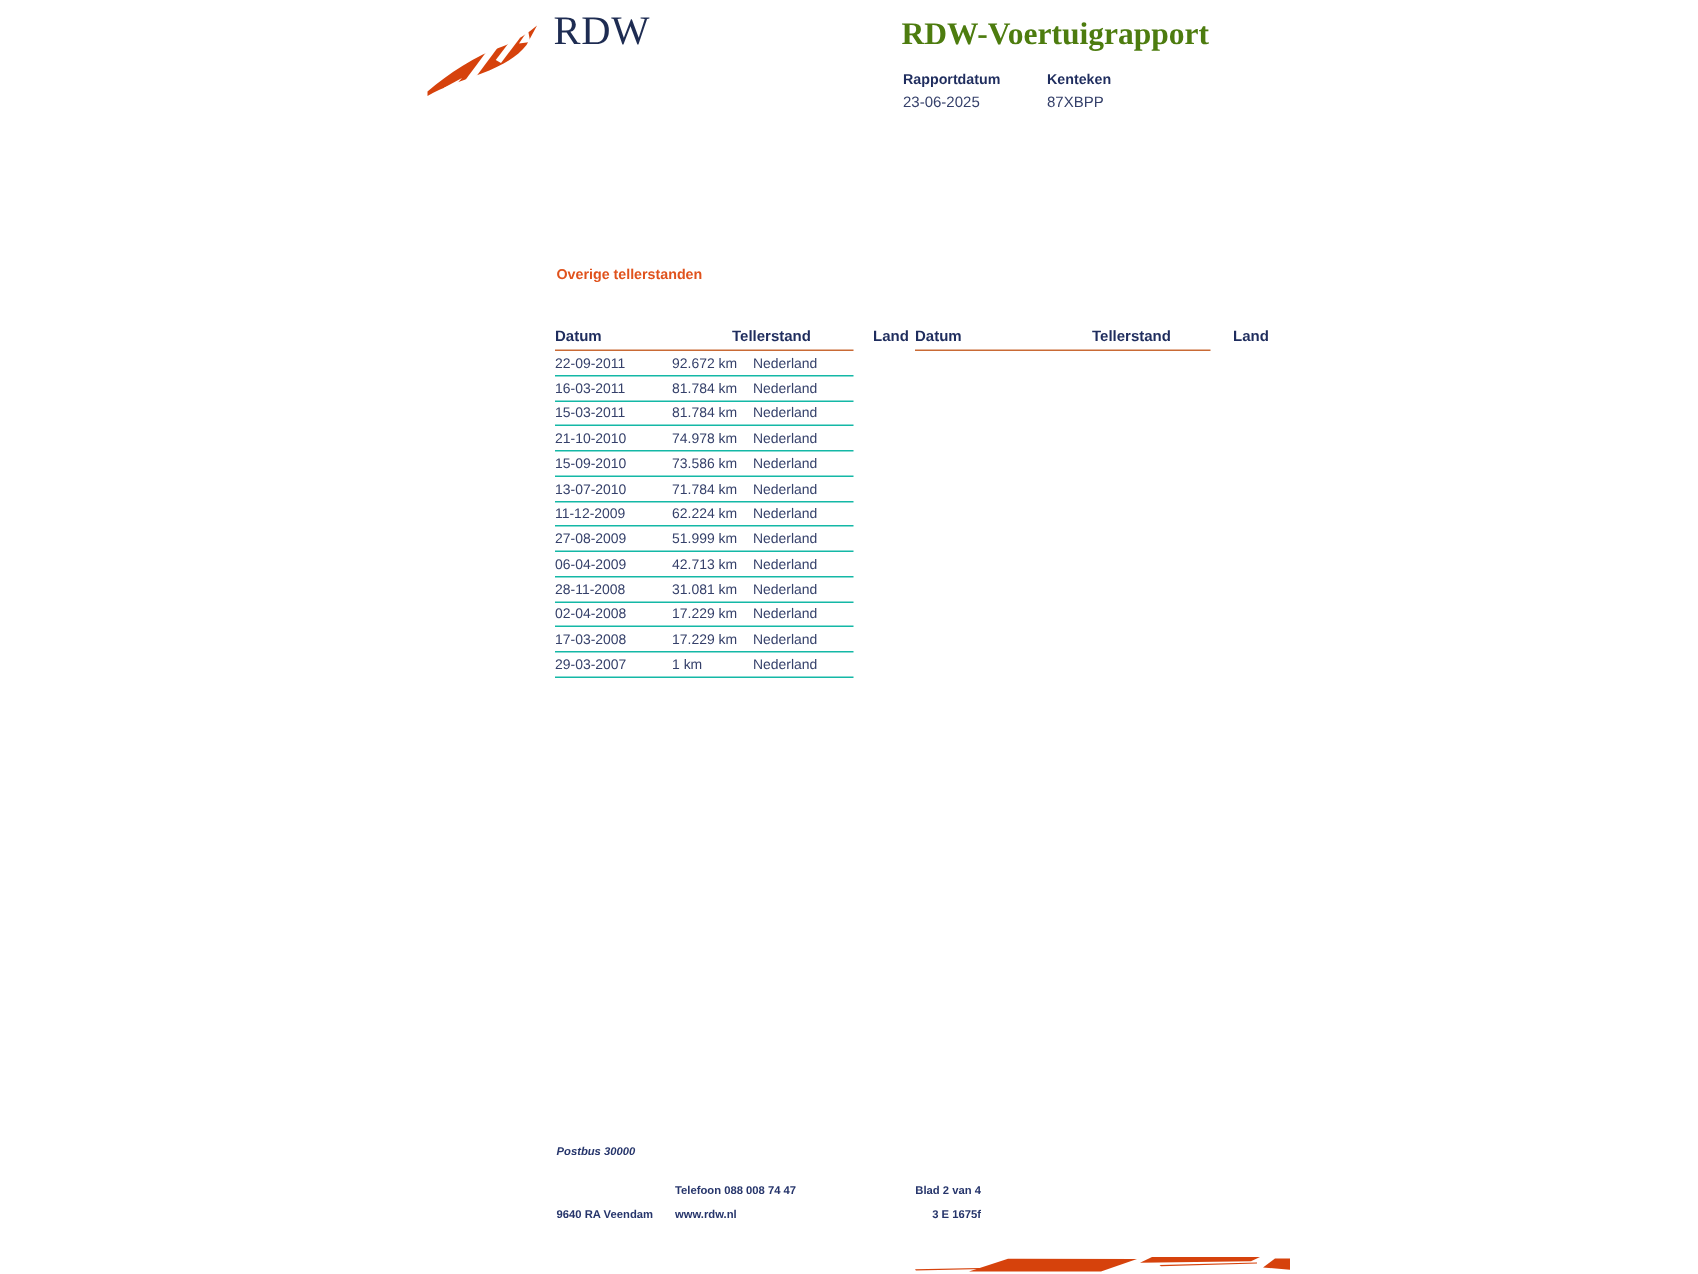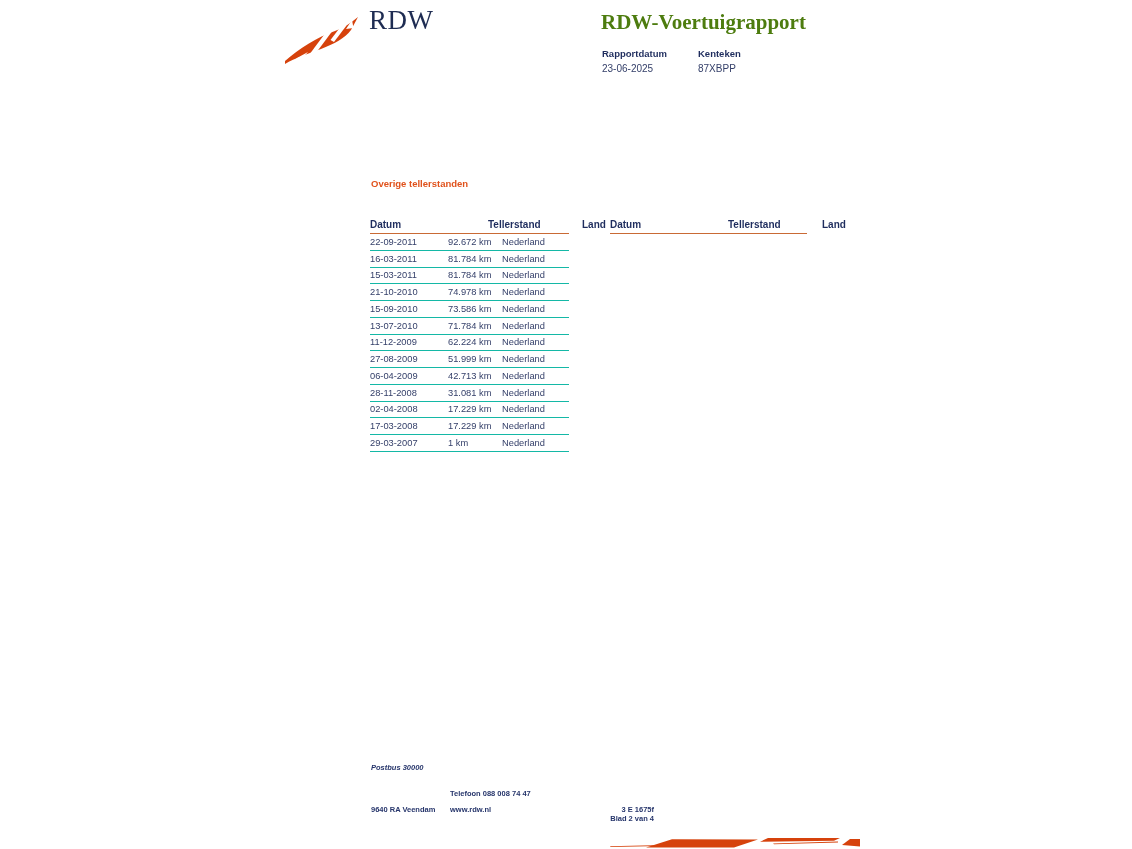--- a/index.html
+++ b/index.html
@@ -98,21 +98,21 @@
     position: absolute;
     font-size: 7.5px;
     font-weight: 700;
     color: #26356B;
     white-space: nowrap;
   }
   .f-address1 { left: 371px; top: 763px; font-style: italic; }
   .f-address2 { left: 371px; top: 805px; }
   .f-phone    { left: 450px; top: 789px; }
   .f-website  { left: 450px; top: 805px; text-decoration: none; color: #26356B; }
-  .f-page     { right: 314px; top: 814px; text-align: right; }
+  .f-page     { right: 314px; top: 789px; text-align: right; }
   .f-code     { right: 314px; top: 805px; text-align: right; }
 
   
   .bottom-logo {
     position: absolute;
     left: 608px; top: 838px;
     width: 252px; height: 11px;
   }
 </style>
 </head>

